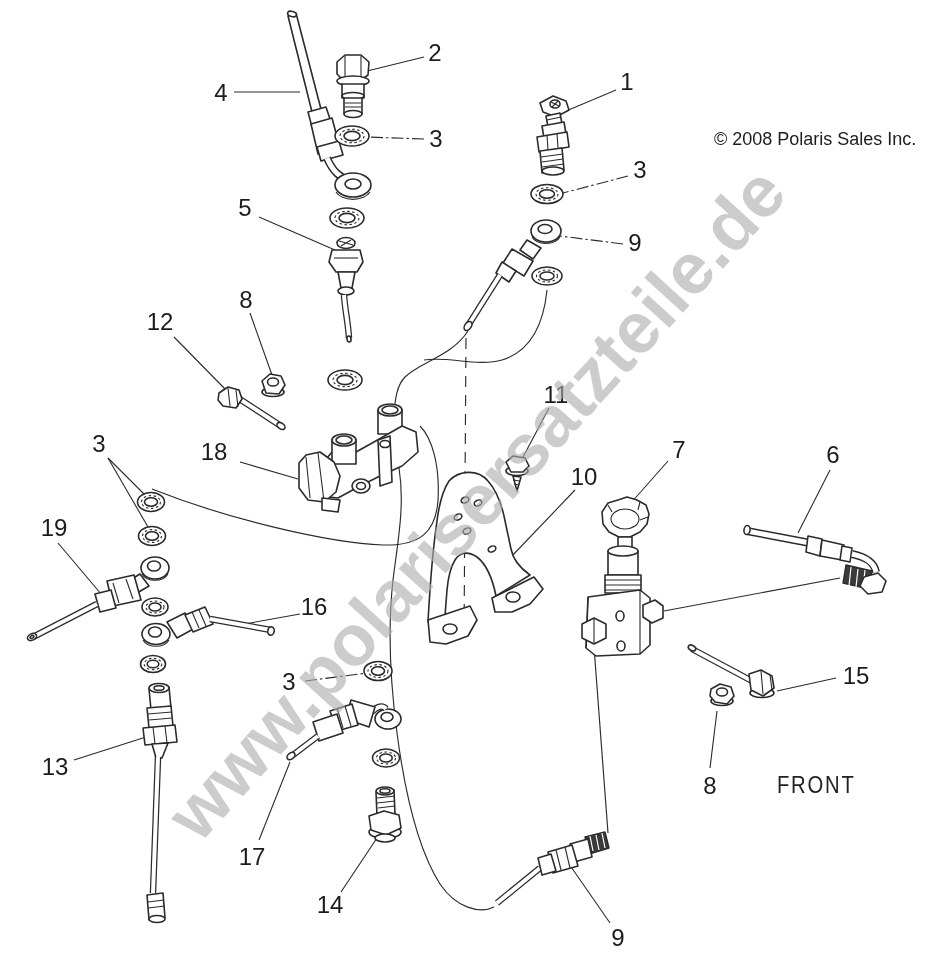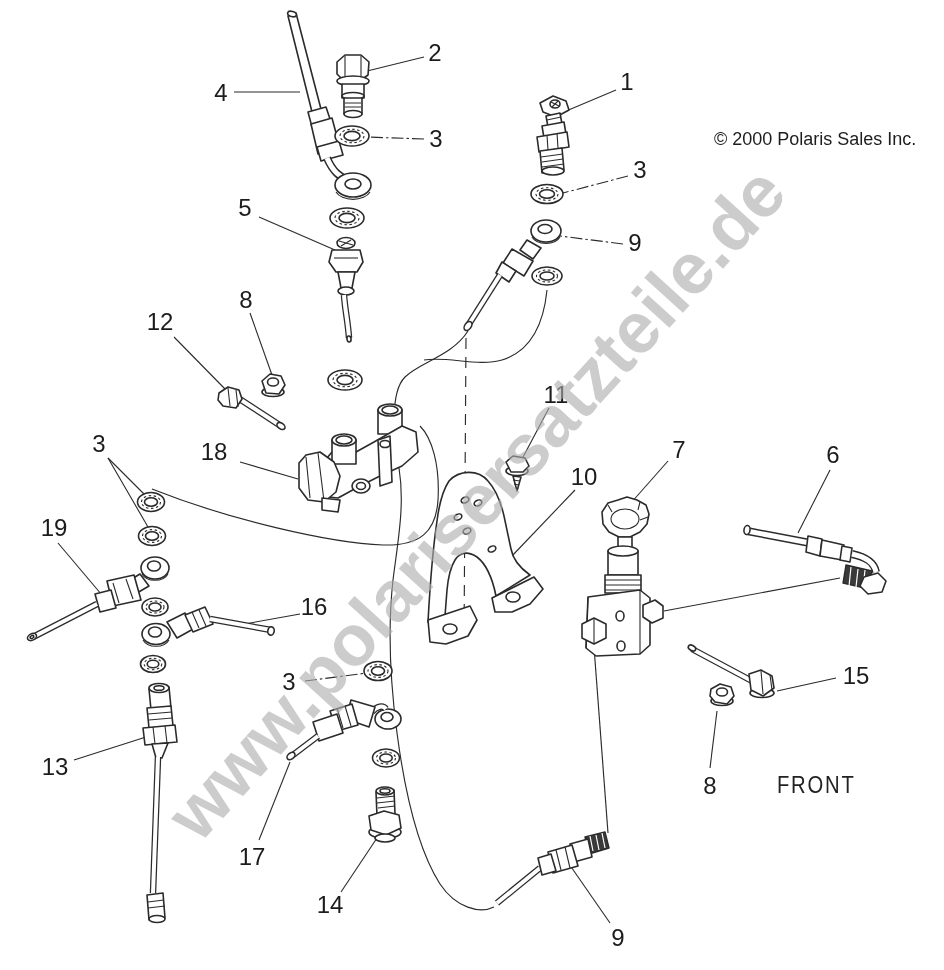--- a/index.html
+++ b/index.html
@@ -388,19 +388,19 @@
     <text class="num" x="289" y="690">3</text>
     <text class="num" x="55" y="775">13</text>
     <text class="num" x="856" y="684">15</text>
     <text class="num" x="252" y="865">17</text>
     <text class="num" x="330" y="913">14</text>
     <text class="num" x="710" y="794">8</text>
     <text class="num" x="618" y="946">9</text>
   </g>
 </svg>
 
-<div id="copyright">© 2000 Polaris Sales Inc.</div>
+<div id="copyright">© 2008 Polaris Sales Inc.</div>
 
 <div id="front-label">FRONT</div>
 
 <div id="watermark">www.polarisersatzteile.de</div>
 
 </div>
 
 </body></html>

